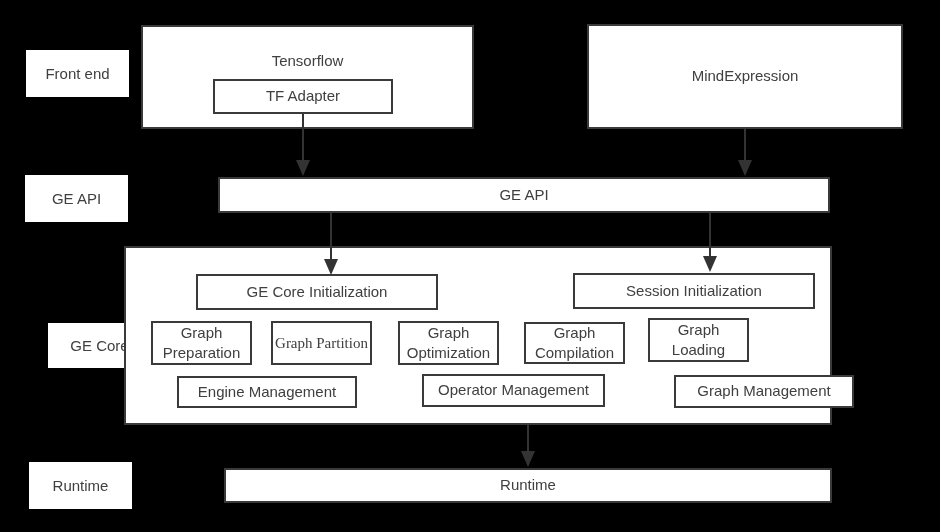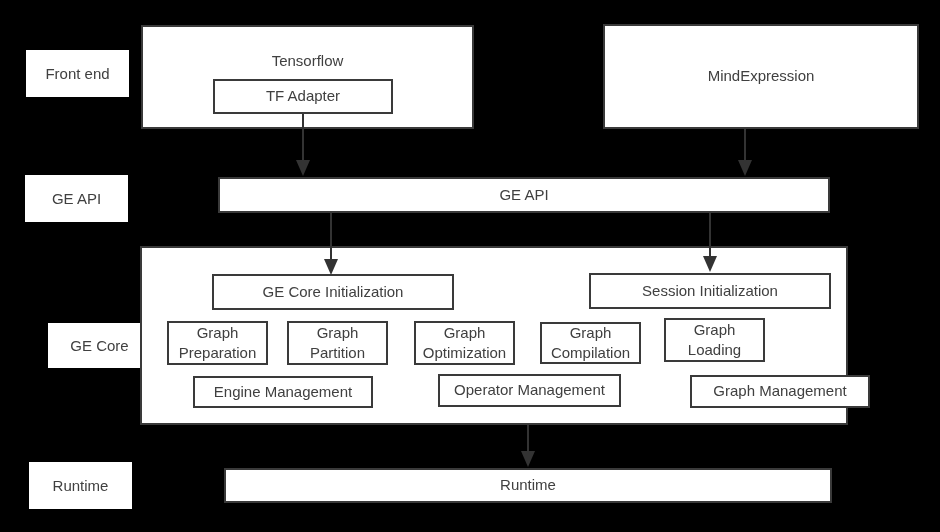--- a/index.html
+++ b/index.html
@@ -78,31 +78,31 @@
   <div class="row-label" style="left:26px; top:50px; width:103px; height:47px;">Front end</div>
   <div class="row-label" style="left:25px; top:175px; width:103px; height:47px;">GE API</div>
   <div class="row-label" style="left:24px; top:323px; width:103px; height:45px;margin-left:24px;">GE Core</div>
   <div class="row-label" style="left:29px; top:462px; width:103px; height:47px;">Runtime</div>
 
   <div class="box plain" style="left:141px; top:25px; width:333px; height:104px;">
     <div class="tf-title">Tensorflow</div>
     <div class="box" style="left:70px; top:52px; width:180px; height:35px;">TF Adapter</div>
   </div>
 
-  <div class="box" style="left:587px; top:24px; width:316px; height:105px;margin-left:16px;">MindExpression</div>
+  <div class="box" style="left:587px; top:24px; width:316px; height:105px;">MindExpression</div>
 
   <div class="box" style="left:218px; top:177px; width:612px; height:36px;">GE API</div>
 
-  <div class="box plain" style="left:140px; top:246px; width:708px; height:179px;">
+  <div class="box plain" style="left:124px; top:246px; width:708px; height:179px;">
 
     <div class="box" style="left:70px; top:26px; width:242px; height:36px;">GE Core Initialization</div>
     <div class="box" style="left:447px; top:25px; width:242px; height:36px;">Session Initialization</div>
 
     <div class="box" style="left:25px; top:73px; width:101px; height:44px;">Graph Preparation</div>
-    <div class="box" style="left:145px; top:73px; width:101px; height:44px;">Graph Partition</div>
+    <div class="box" style="left:145px; top:73px; width:101px; height:44px;font-family:Liberation Serif, serif;">Graph Partition</div>
     <div class="box" style="left:272px; top:73px; width:101px; height:44px;">Graph Optimization</div>
     <div class="box" style="left:398px; top:74px; width:101px; height:42px;">Graph Compilation</div>
     <div class="box" style="left:522px; top:70px; width:101px; height:44px;">Graph Loading</div>
 
     <div class="box" style="left:51px; top:128px; width:180px; height:32px;">Engine Management</div>
     <div class="box" style="left:296px; top:126px; width:183px; height:33px;">Operator Management</div>
     <div class="box" style="left:548px; top:127px; width:180px; height:33px;">Graph Management</div>
   </div>
 
   <div class="box" style="left:224px; top:468px; width:608px; height:35px;">Runtime</div>

